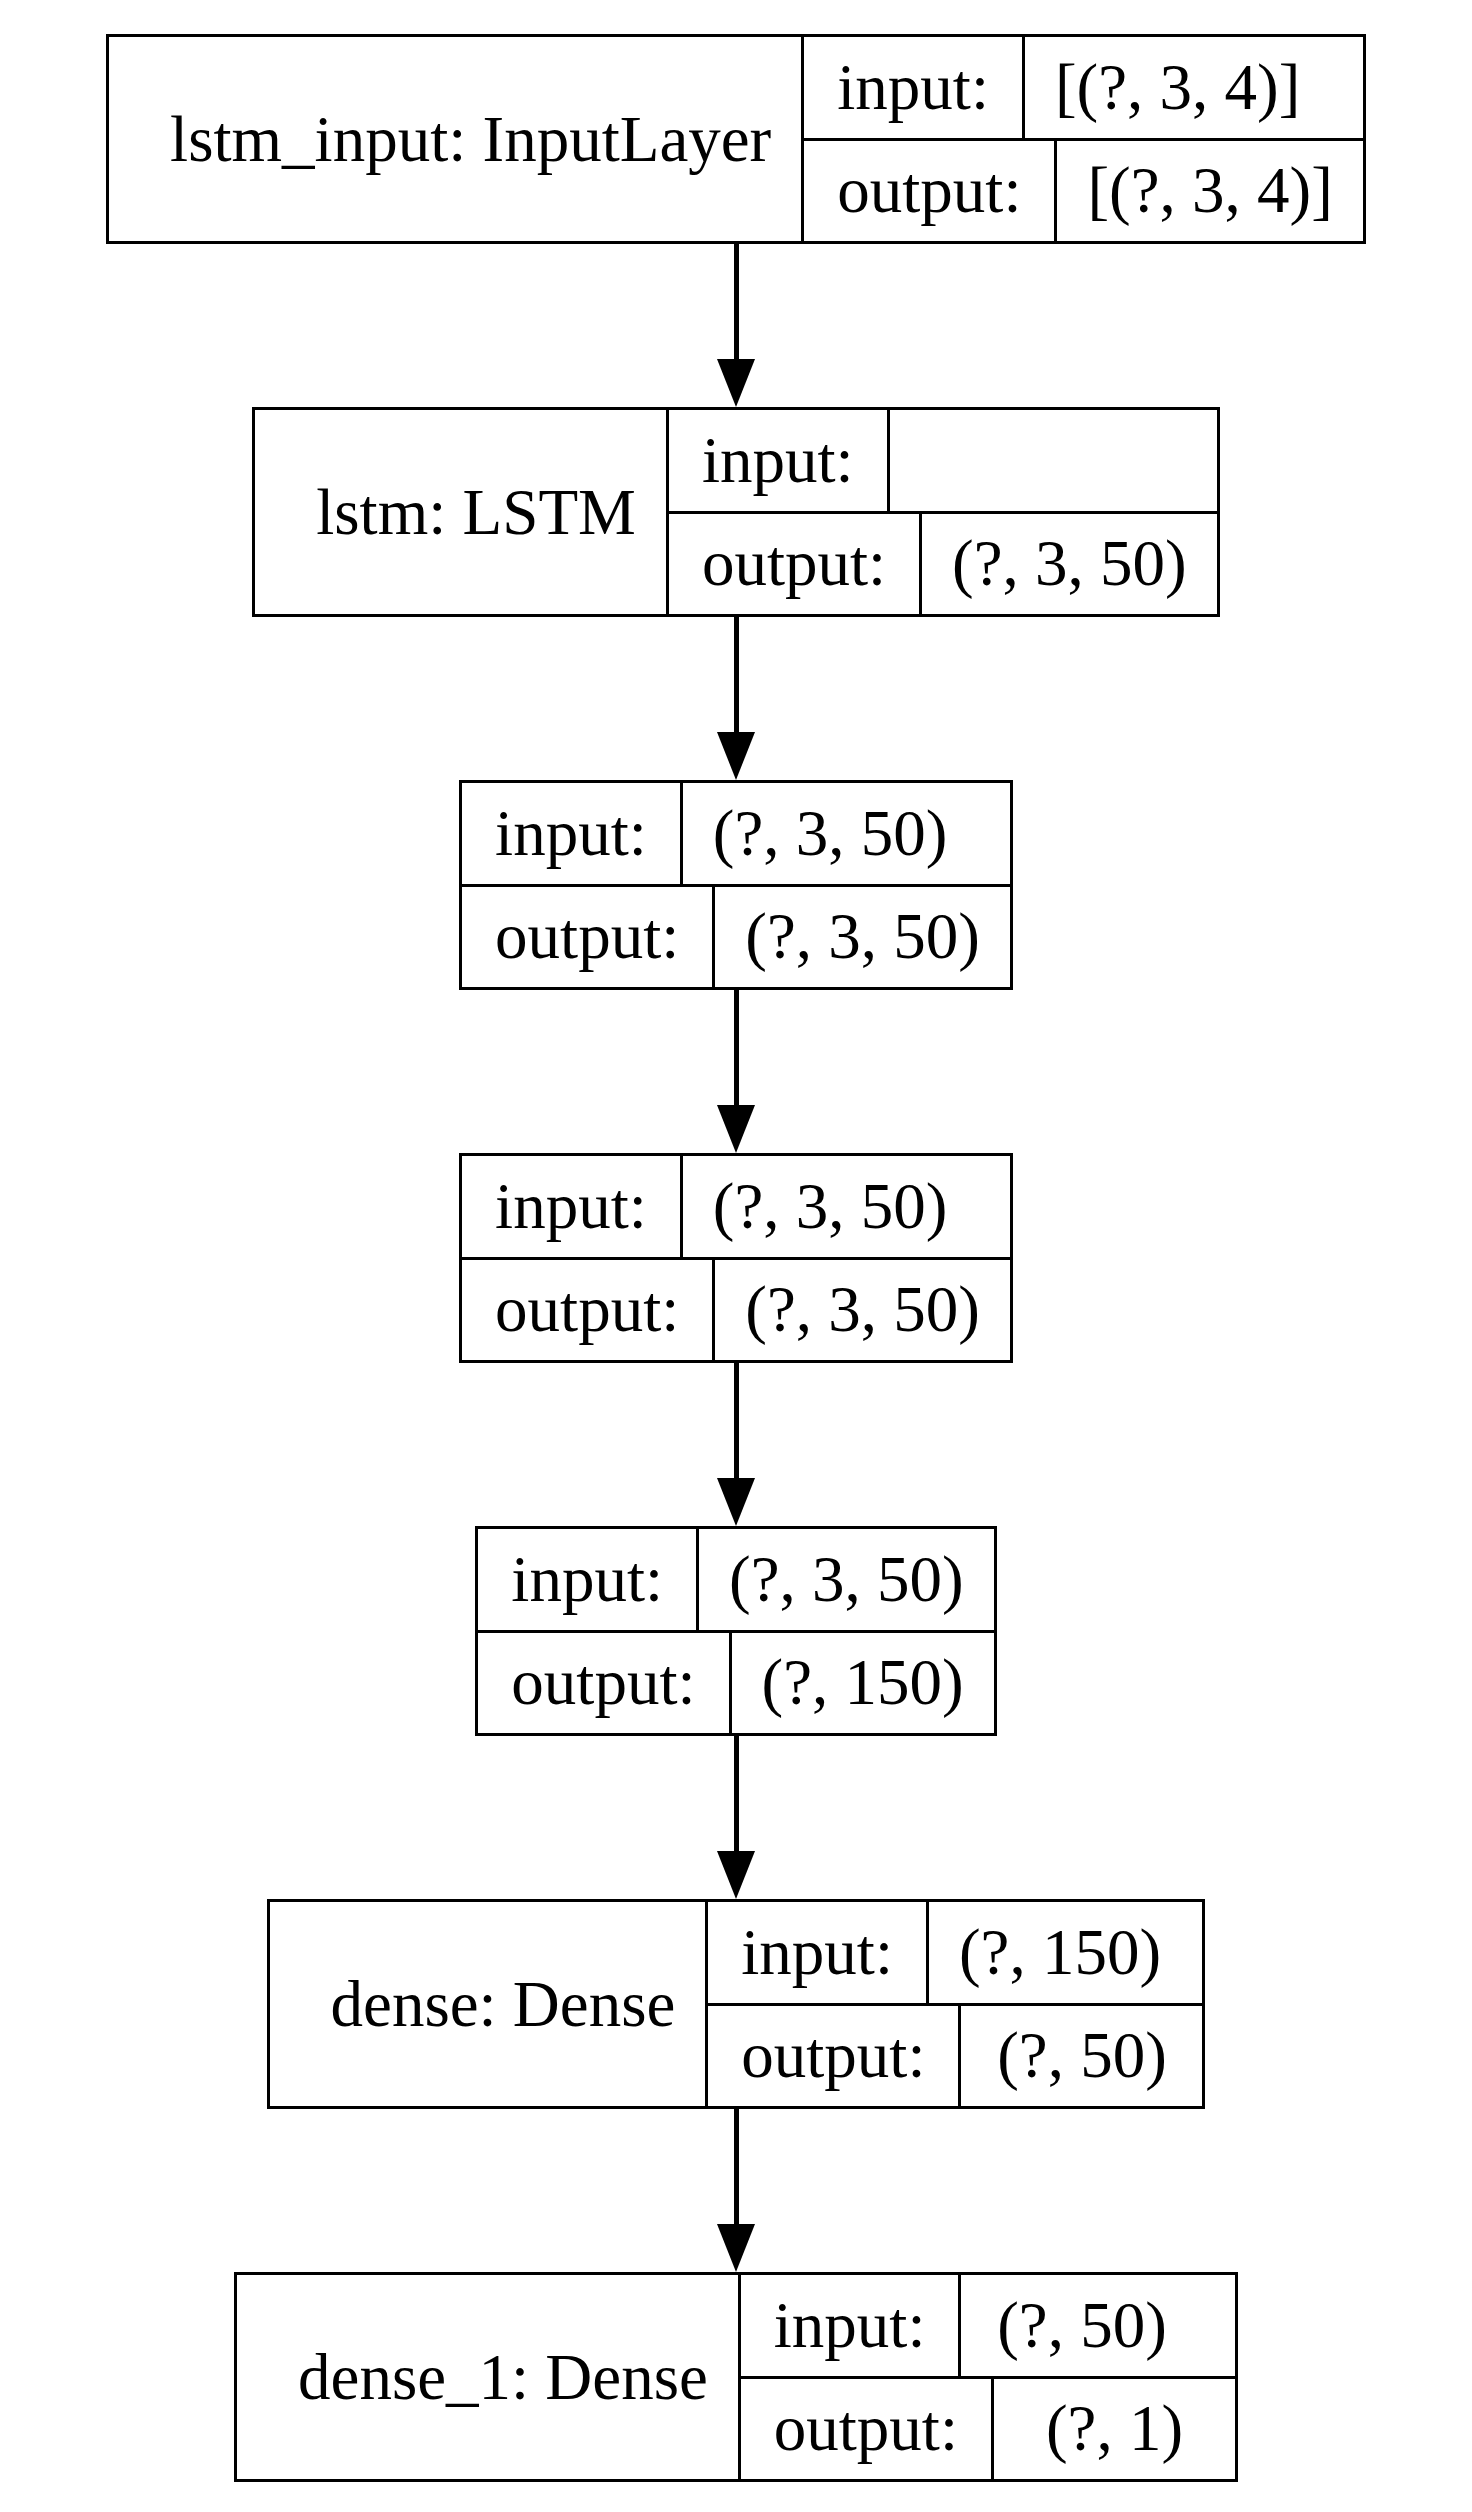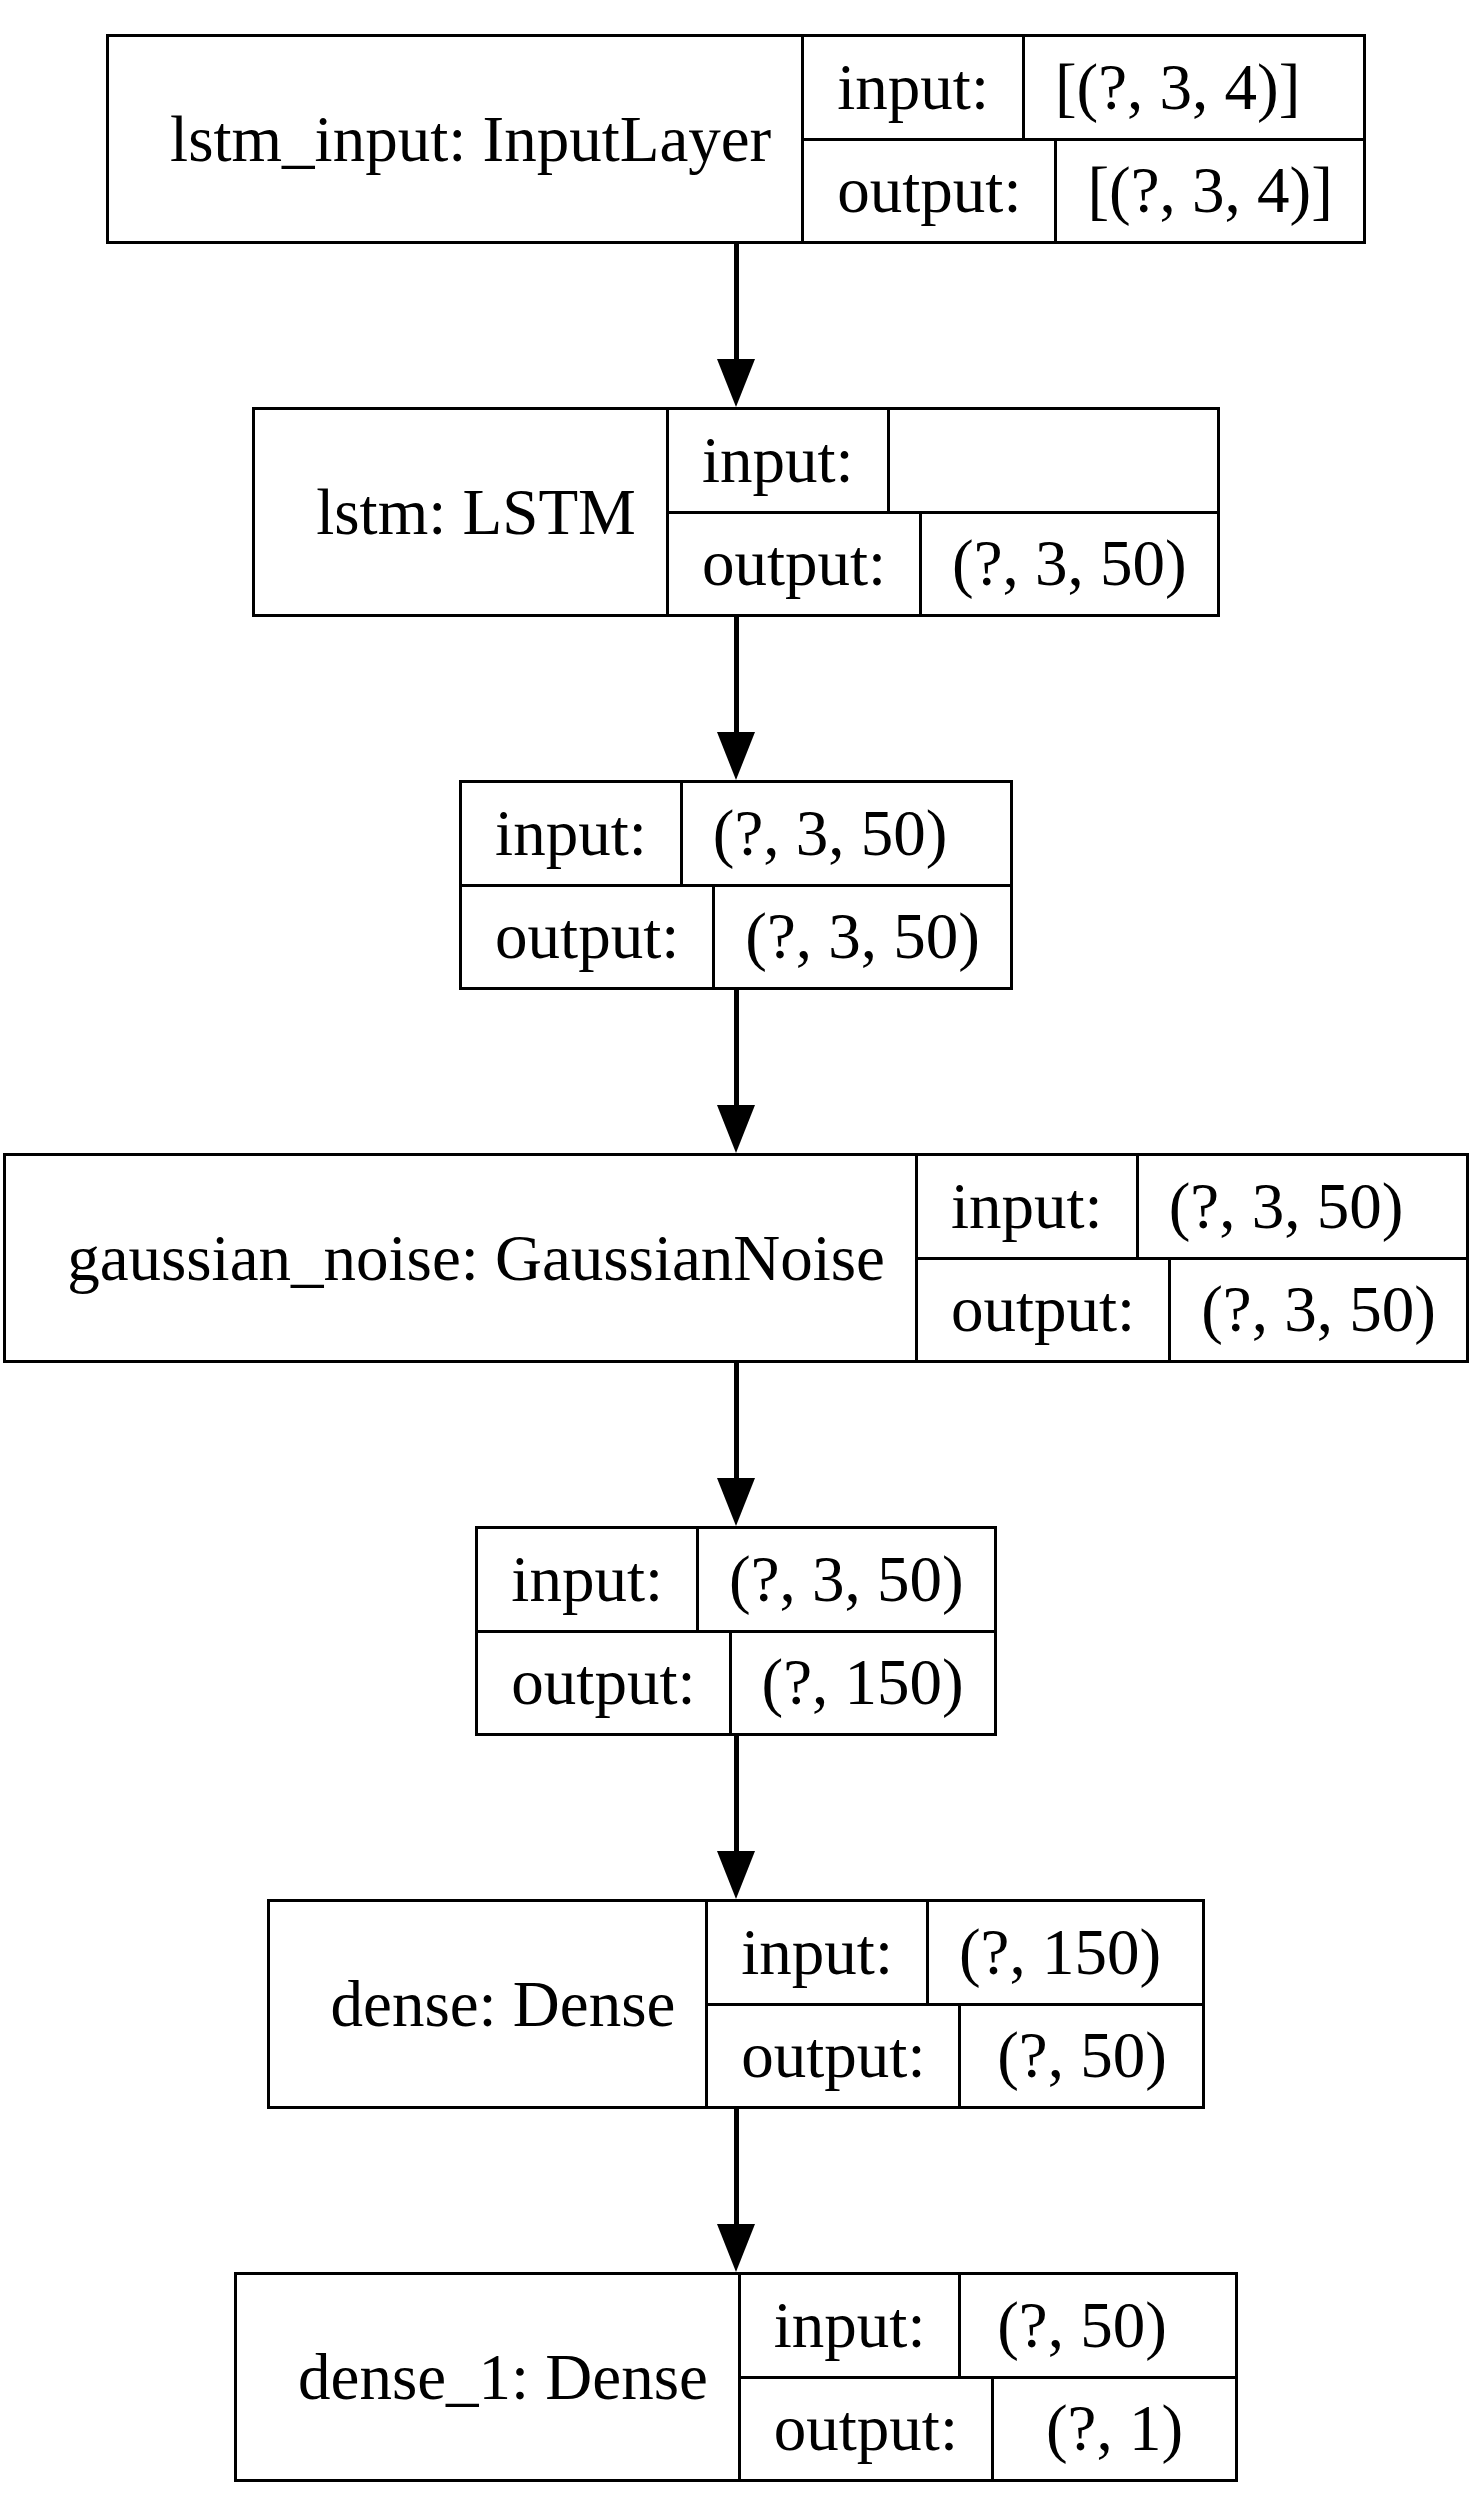--- a/index.html
+++ b/index.html
@@ -146,21 +146,20 @@
         </div>
       </div>
     </div>
 
     <div class="edge">
       <div class="edge-stem"></div>
       <div class="edge-head"></div>
     </div>
 
     <div class="node">
-      <div class="name-cell">gaussian_noise: GaussianNoise</div>
       <div class="io">
         <div class="io-row first">
           <div class="io-label">input:</div>
           <div class="io-value">(?, 3, 50)</div>
         </div>
         <div class="io-row">
           <div class="io-label">output:</div>
           <div class="io-value">(?, 3, 50)</div>
         </div>
       </div>

